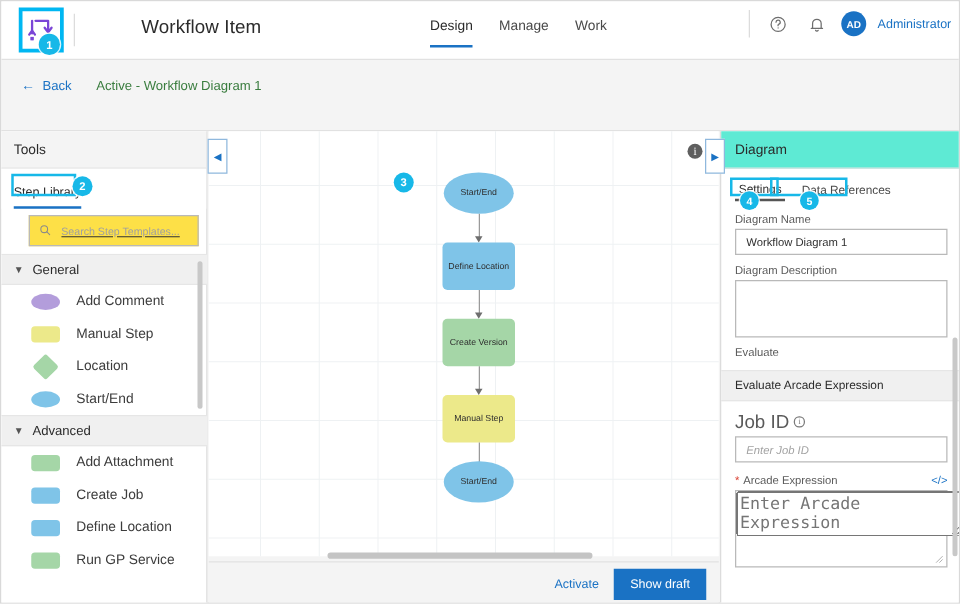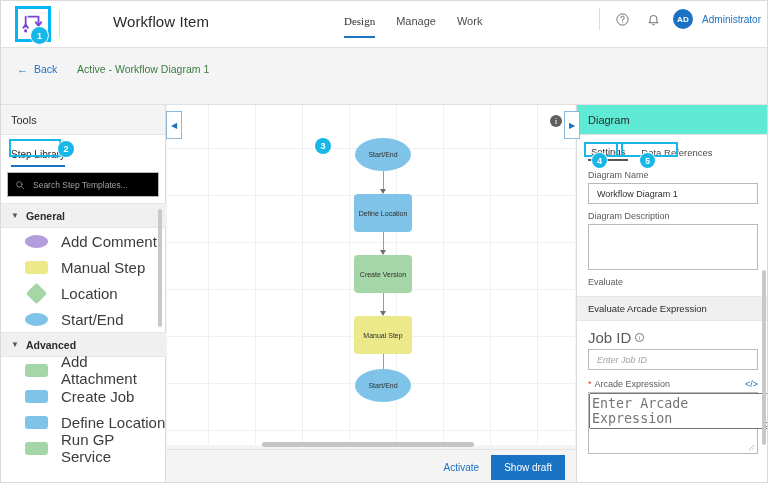--- a/index.html
+++ b/index.html
@@ -14,21 +14,21 @@
   #app { position:relative; width:768px; height:483px; background:#f4f4f4; border:1px solid #d9d9d9; overflow:hidden;}
 
   
   .header { position:absolute; left:0; top:0; width:768px; height:47px; background:#fff; border-bottom:1px solid #e1e1e1; }
   .logo-box { position:absolute; left:14px; top:5px; width:36px; height:36px; border:3px solid #00b7f2; background:#fff; }
   .logo-glyph { position:absolute; left:50%; top:50%; transform:translate(-50%,-50%); width:22px; height:22px; }
   .hdr-sep { position:absolute; left:58px; top:10px; width:1px; height:26px; background:#dcdcdc; }
   .hdr-title { position:absolute; left:68px; top:12px; font-size:15px; color:#2b2b2b; letter-spacing:.1px;margin-left:44px;}
   .nav { position:absolute; left:343px; top:14px; display:flex; gap:21px; }
   .nav-item { font-size:11px; color:#4a4a4a; padding-bottom:9px; cursor:pointer; }
-  .nav-item.active { color:#2b2b2b; border-bottom:2px solid #1a72c4;font-family:Liberation Serif, serif; }
+  .nav-item.active { color:#2b2b2b; border-bottom:2px solid #1a72c4; }
   .hdr-right { position:absolute; right:8px; top:7px; display:flex; align-items:center; gap:9px; }
   .vdiv { width:1px; height:22px; background:#dcdcdc; margin-right:2px;}
   .ico-btn { width:22px; height:22px; display:flex; align-items:center; justify-content:center; cursor:pointer; color:#6e6e6e;}
   .avatar { width:20px; height:20px; border-radius:50%; background:#1a72c4; color:#fff; font-size:8px;
             display:flex; align-items:center; justify-content:center; font-weight:bold; letter-spacing:.2px;}
   .admin-name { font-size:10px; color:#1a72c4; }
 
   
   .subbar { position:absolute; left:0; top:47px; width:768px; height:57px; background:#f4f4f4; border-bottom:1px solid #e1e1e1;}
   .back-wrap { position:absolute; left:16px; top:15px; display:flex; align-items:center; gap:6px; cursor:pointer;}
@@ -44,33 +44,33 @@
   .zoom-row span { color:#6b6b6b; font-size:11px; cursor:pointer; }
   .zoom-val { font-size:8.5px; color:#757575; text-align:center; margin-top:5px;}
 
   
   .left-panel { position:absolute; left:0; top:104px; width:165px; height:379px; background:#fff; border-right:1px solid #dcdcdc; }
   .panel-head { height:30px; background:#f4f4f4; border-bottom:1px solid #e4e4e4; display:flex; align-items:center; padding-left:10px; }
   .panel-head-title { font-size:11px; color:#2b2b2b; }
   .tabs-row { height:32px; background:#fff; display:flex; align-items:flex-end; padding-left:10px; position:relative;}
   .tab { font-size:10px; color:#2b2b2b; padding-bottom:5px; border-bottom:2px solid transparent; cursor:pointer;}
   .tab.active { border-bottom-color:#1a72c4; }
-  .search-wrap { margin:5px 6px 0 6px; height:25px; border:1px solid #b9b9b9; background:#000000; display:flex; align-items:center; padding:0 7px; gap:6px;}
+  .search-wrap { margin:5px 6px 0 22px; height:25px; border:1px solid #b9b9b9; background:#fde047; display:flex; align-items:center; padding:0 7px; gap:6px;text-decoration:underline;}
   .search-wrap input { border:none; outline:none; font-size:8.5px; color:#7a7a7a; flex:1; font-family:"Liberation Sans", sans-serif; background:transparent;}
   .search-wrap input::placeholder { color:#a0a0a0; }
   .steps-scroll { position:absolute; left:0; top:98px; width:165px; height:281px; overflow:hidden; }
   .group-head { height:25px; background:#f0f0f0; display:flex; align-items:center; gap:7px; padding-left:10px; border-top:1px solid #e6e6e6; border-bottom:1px solid #e6e6e6; cursor:pointer;}
   .group-head .caret { font-size:8px; color:#555; }
-  .group-head .gname { font-size:10.5px; color:#2b2b2b;font-weight:bold; }
+  .group-head .gname { font-size:10.5px; color:#2b2b2b; }
   .step-item { height:26px; display:flex; align-items:center; padding-left:24px; gap:13px; cursor:pointer;}
   .shape { flex:0 0 auto; }
   .sh-ellipse { width:23px; height:13px; border-radius:50%; }
   .sh-rect { width:23px; height:13px; border-radius:3px; }
   .sh-diamond { width:15px; height:15px; transform:rotate(45deg); border-radius:2px; margin-left:4px;}
-  .step-label { font-size:15px; color:#3c3c3c; }
+  .step-label { font-size:11px; color:#3c3c3c; }
   .lp-scrollbar { position:absolute; right:3px; top:104px; width:4px; height:118px; background:#c8c8c8; border-radius:2px;}
 
   
   .handle { position:absolute; width:16px; height:28px; background:#fff; border:1px solid #8fb8dd;
             display:flex; align-items:center; justify-content:center; color:#1a72c4; font-size:8px; cursor:pointer; z-index:9;}
   .handle-left { left:165px; top:110px; }
   .handle-right { left:563px; top:110px; }
 
   
   .canvas { position:absolute; left:166px; top:104px; width:408px; height:340px; background:#fff; overflow:hidden;

